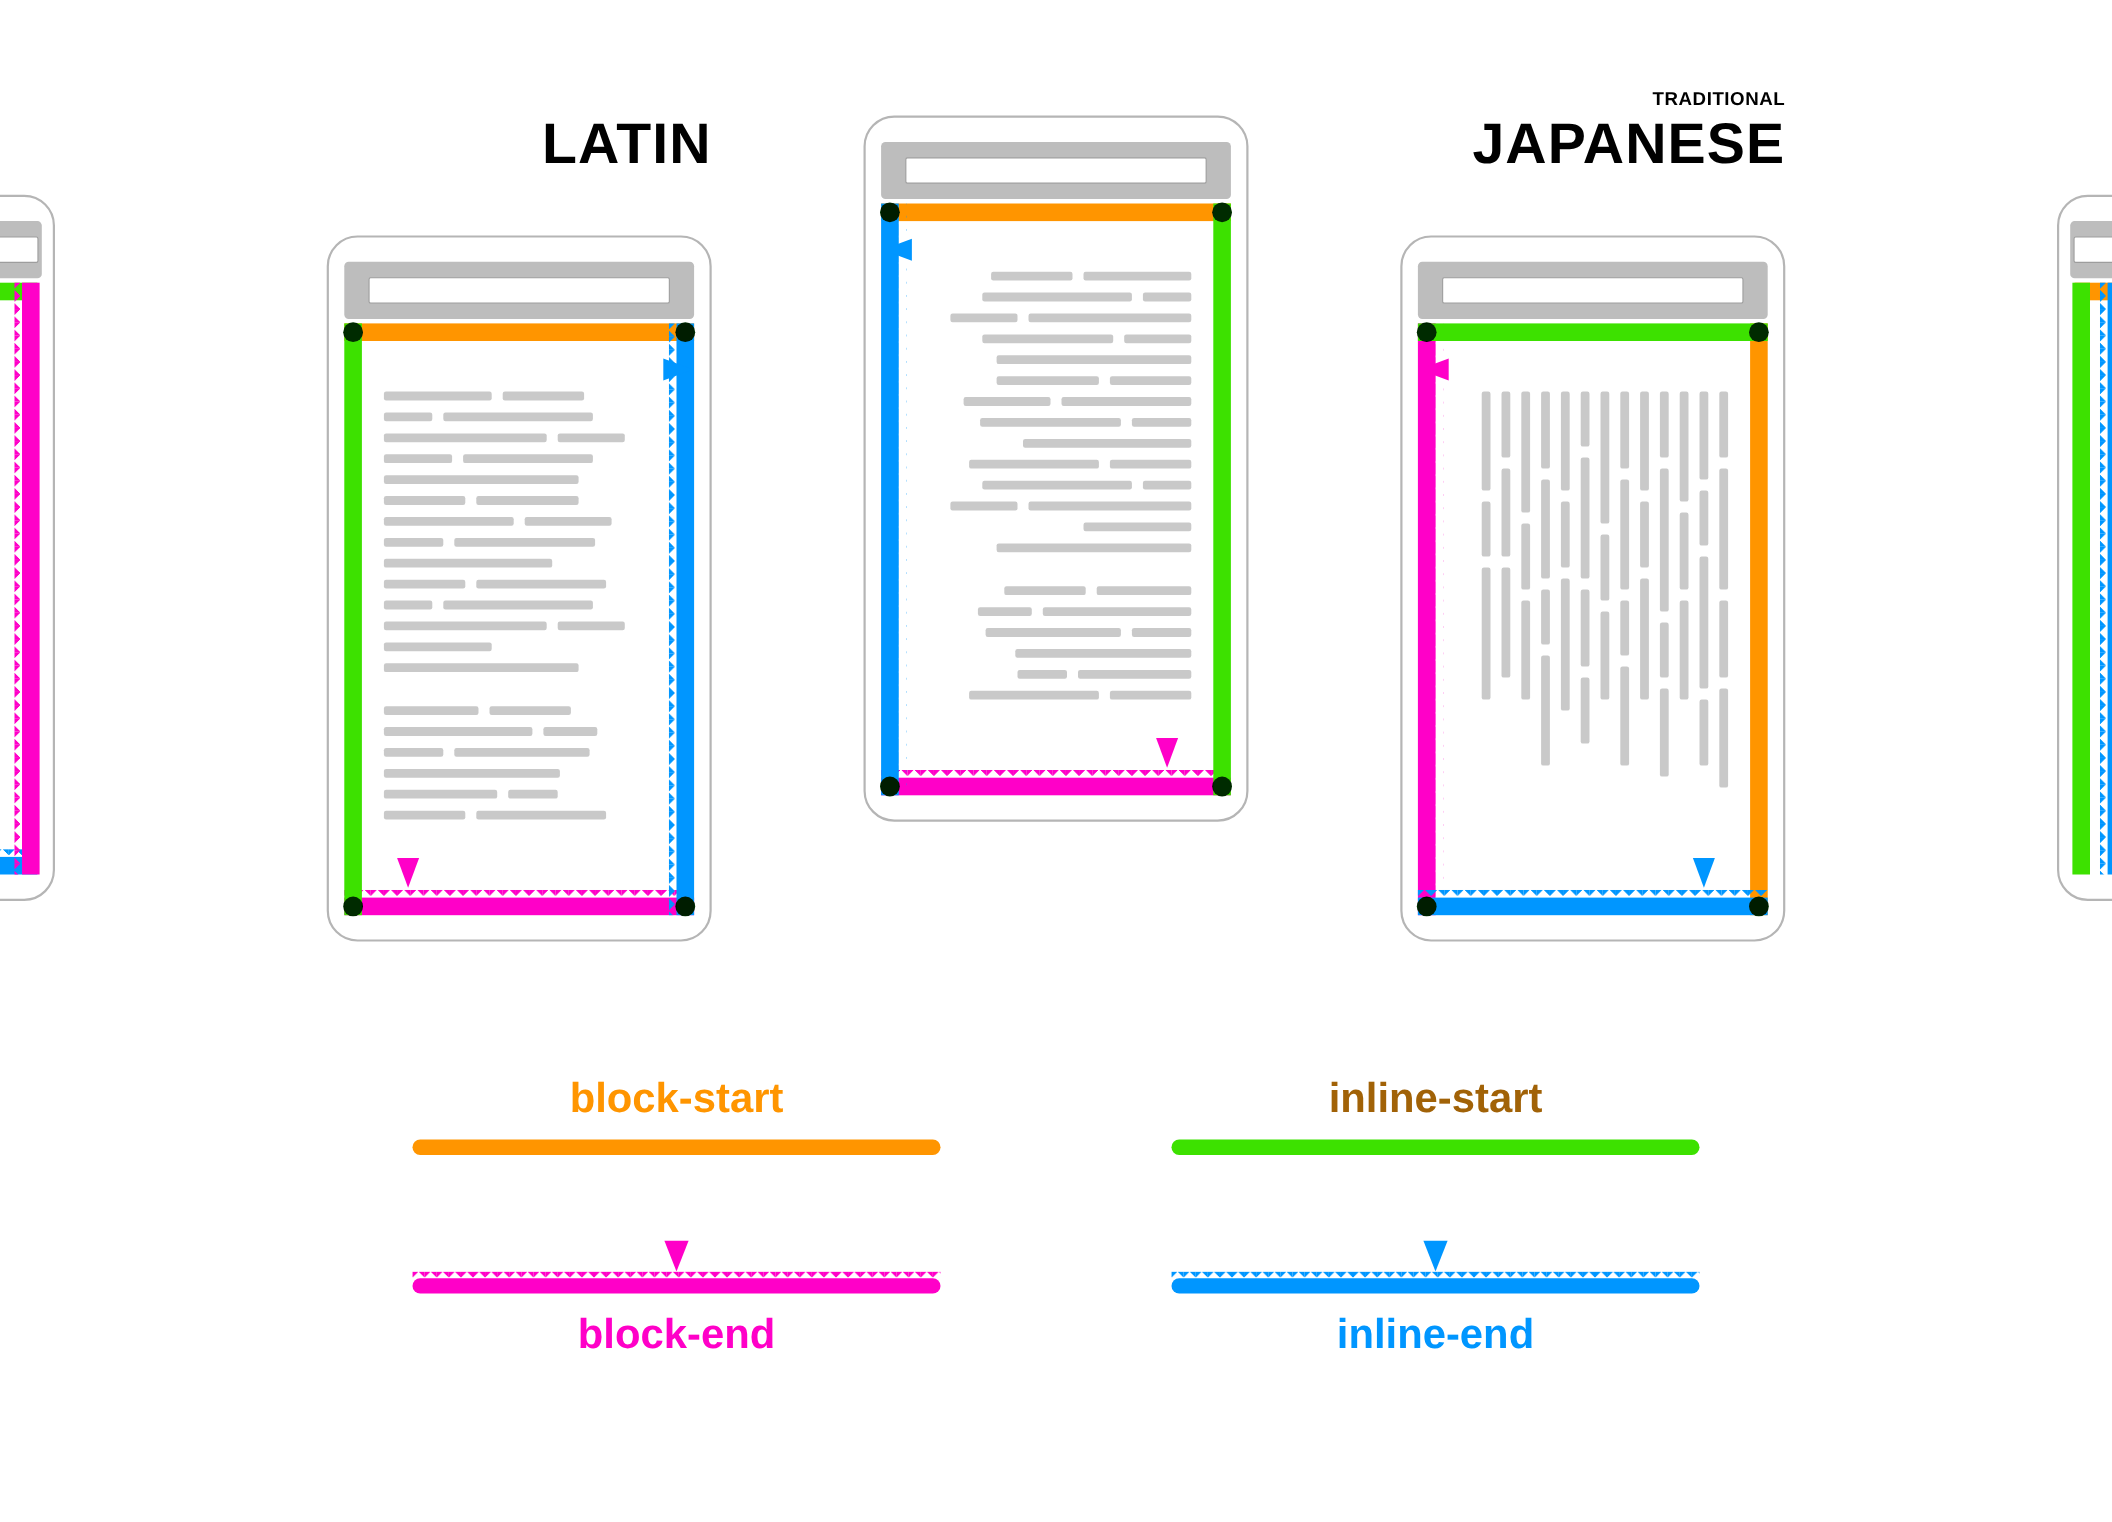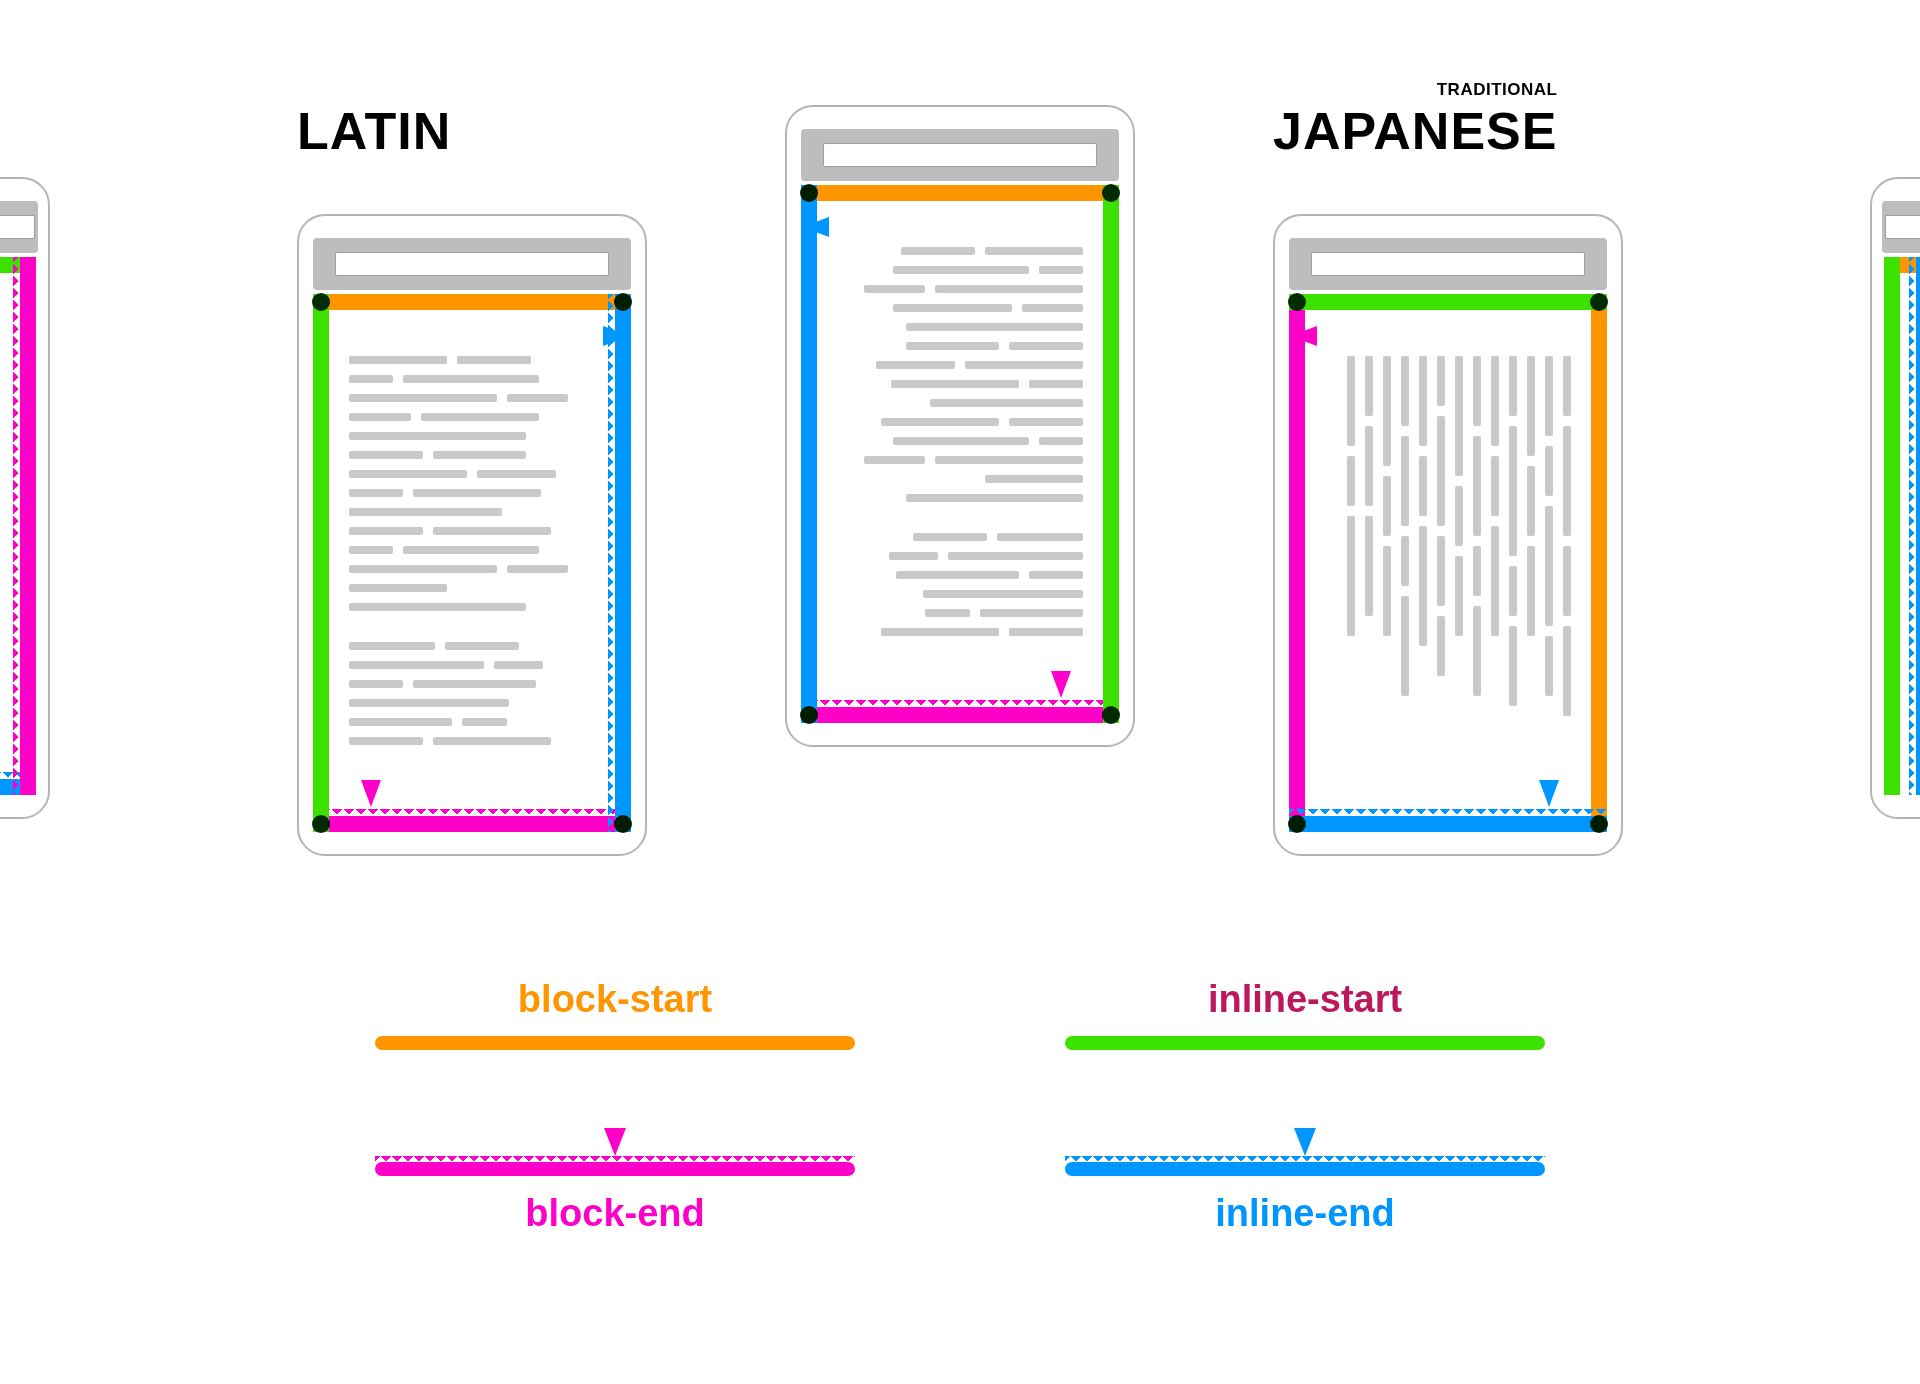--- a/index.html
+++ b/index.html
@@ -30,21 +30,21 @@
     width: 100%;
     display: flex;
     justify-content: center;
     gap: 138px;
   }
   .col {
     position: relative;
     width: 350px;
     display: flex;
     flex-direction: column;
-    align-items: flex-start;
+    align-items: flex-end;
     gap: 37px;
   }
   .heading {
     font-weight: 800;
     font-size: 52px;
     letter-spacing: 1px;
     margin-bottom: 20px;
     line-height: 1;
     position: relative;
   }
@@ -611,21 +611,21 @@
         </defs>
       <line x1="12" y1="0" x2="12" y2="82" stroke="url(#lg1)" stroke-width="14" stroke-linecap="round"></line>
       <path d="M1 80 L12 108 L23 80 Z" fill="#FF00C8"></path>
     </svg>
     <div style="height:76px"></div>
     <div class="lg-bar zig" style="background:var(--magenta);color:var(--magenta)"></div>
     <div class="lg-label" style="color:var(--magenta)">block-end</div>
   </div>
 
   <div class="lg">
-    <div class="lg-label" style="color:#be185d">inline-start</div>
+    <div class="lg-label" style="color:#a16207">inline-start</div>
     <div class="lg-bar" style="background:var(--green)"></div>
     <svg class="arrow" style="top:68px" width="24" height="110">
       <defs>
           <linearGradient id="lg2" x1="0" y1="0" x2="0" y2="1">
         <stop offset="0" stop-color="#3DE100"></stop>
             <stop offset="1" stop-color="#0096FF"></stop>
       </linearGradient>
         </defs>
       <line x1="12" y1="0" x2="12" y2="82" stroke="url(#lg2)" stroke-width="14" stroke-linecap="round"></line>
       <path d="M1 80 L12 108 L23 80 Z" fill="#0096FF"></path>

